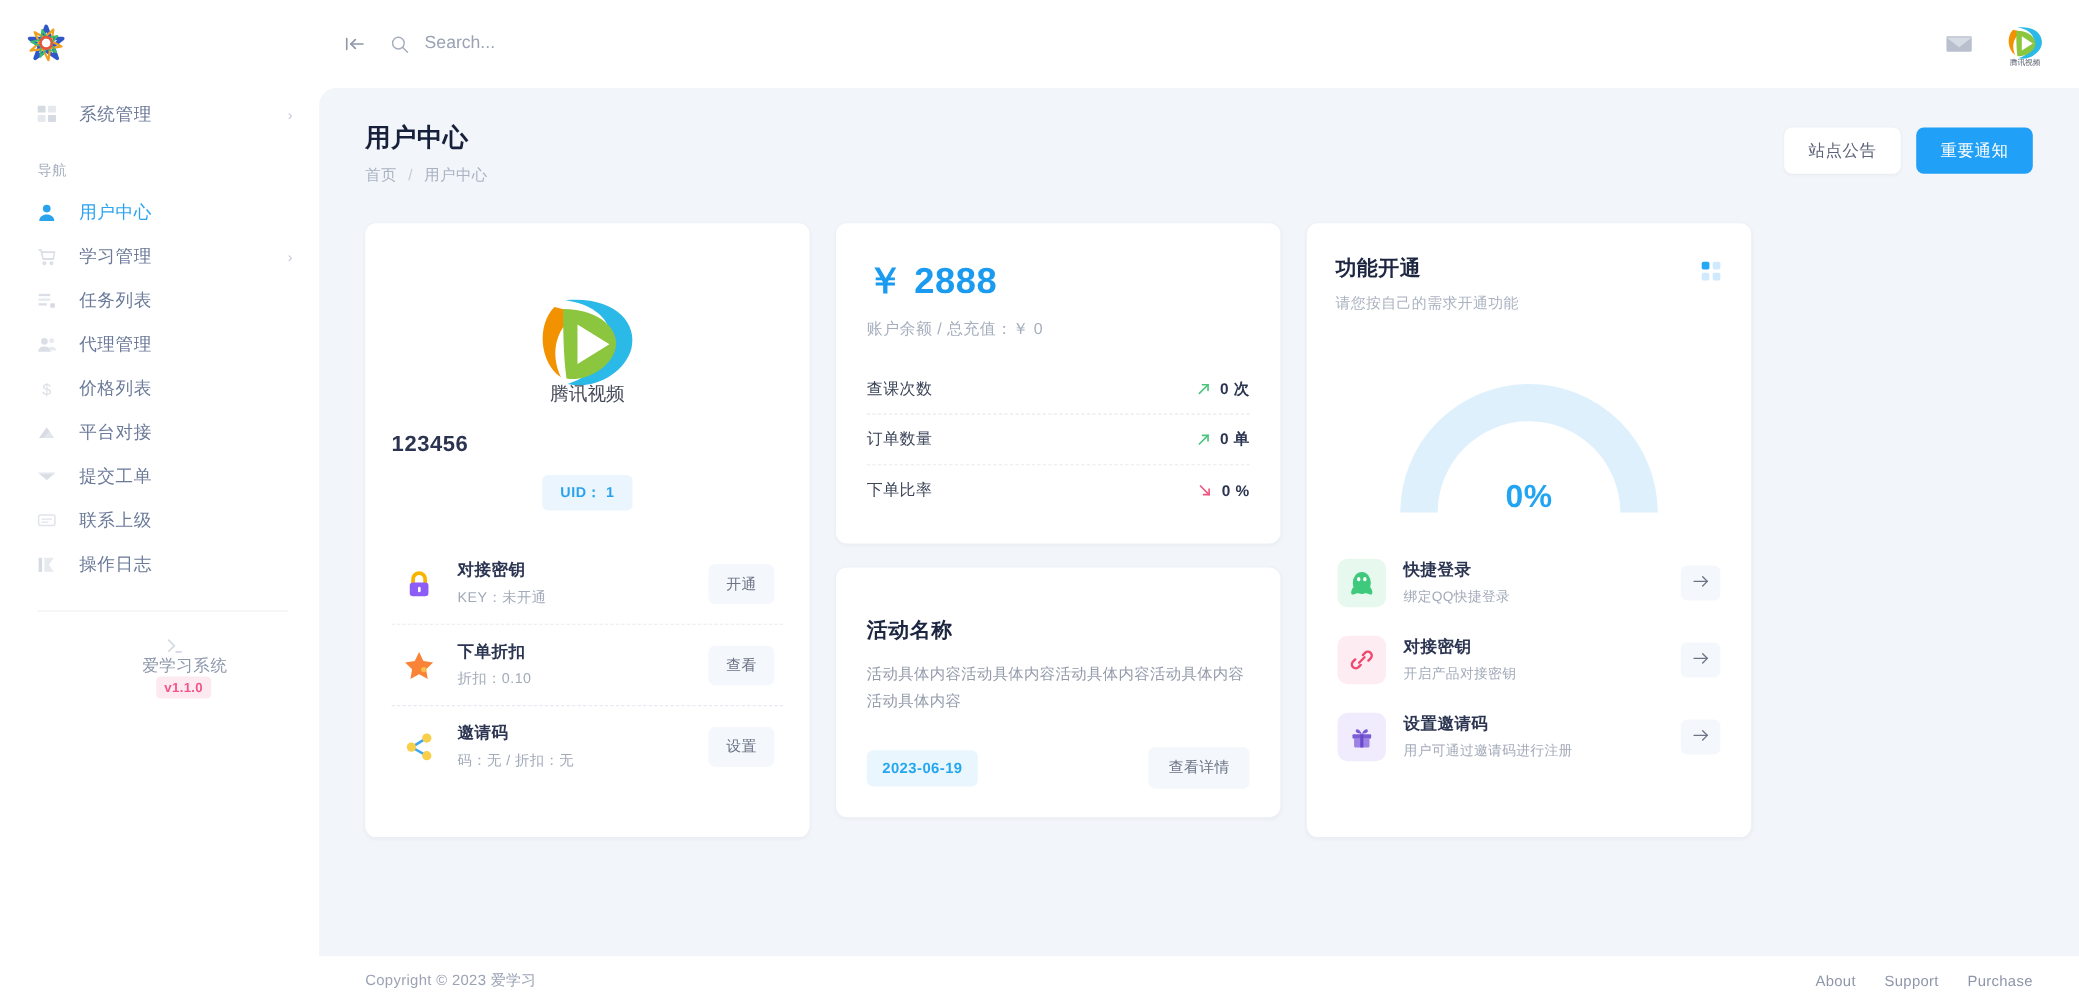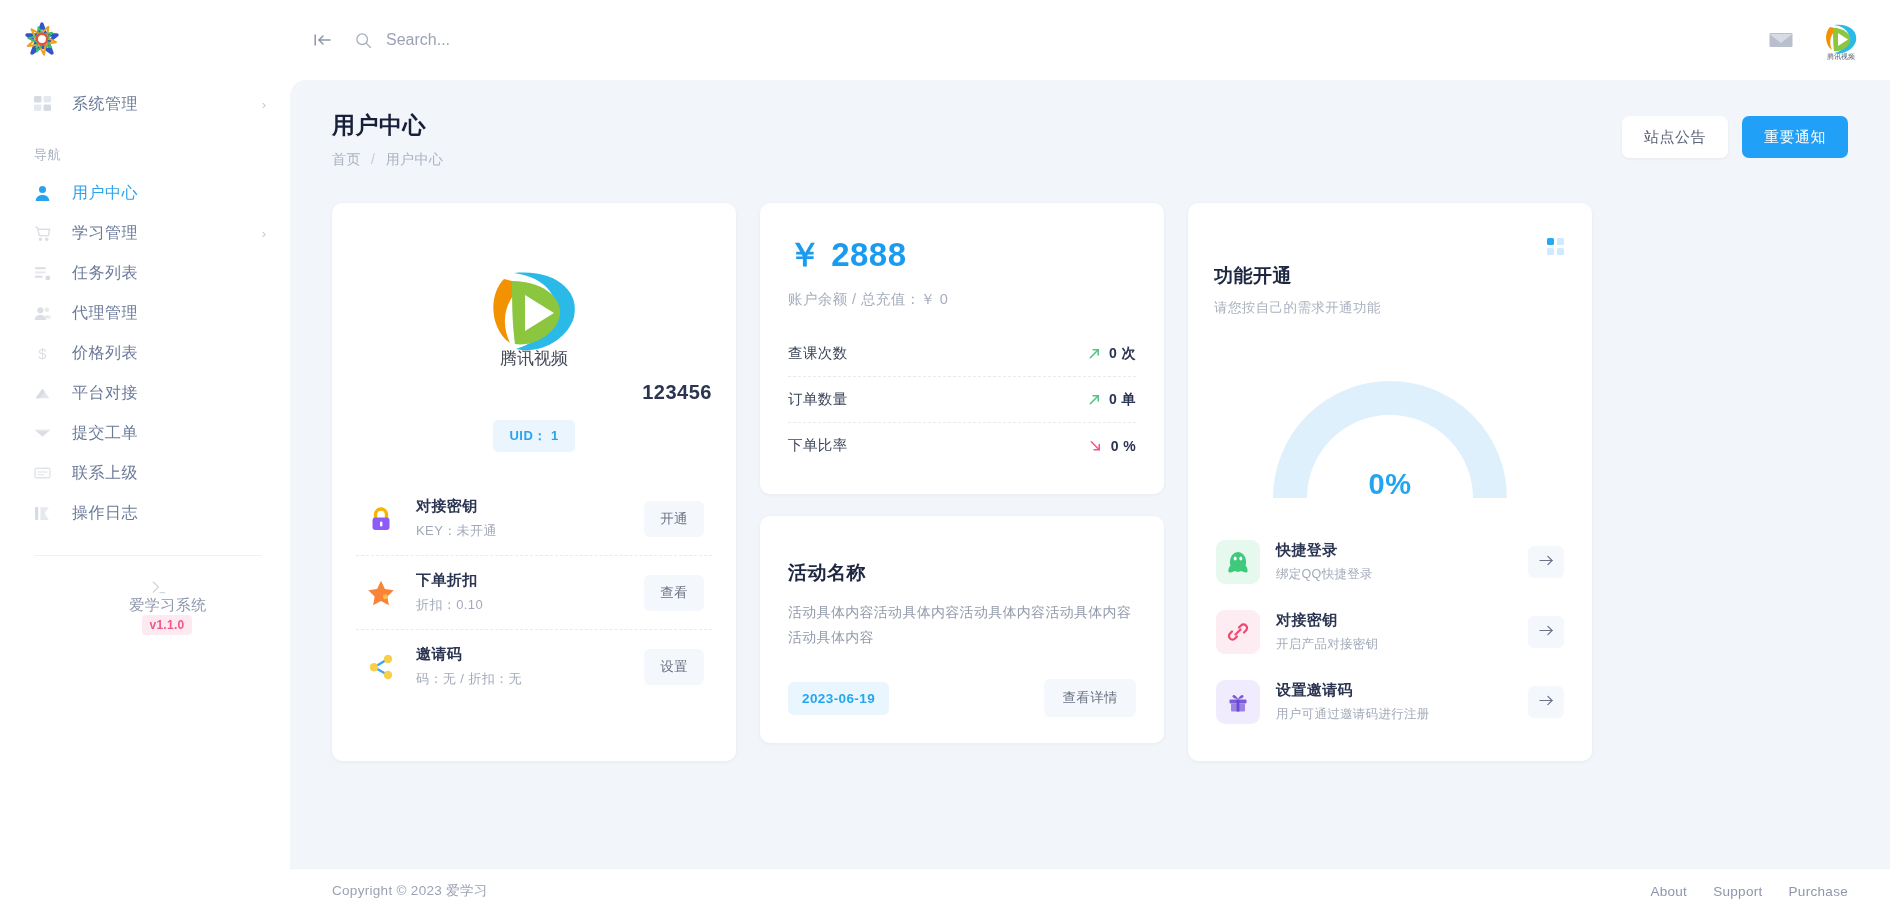--- a/index.html
+++ b/index.html
@@ -99,21 +99,21 @@
   .col { display: flex; flex-direction: column; gap: 22px; }
   .col-a { flex: 0 0 404px; }
   .col-b { flex: 0 0 404px; }
   .col-c { flex: 0 0 404px; }
 
   .card { background: #ffffff; border-radius: 10px; box-shadow: 0 1px 4px rgba(35,55,95,.05); }
 
   
   .profile-card { padding: 34px 24px 10px 24px; height: 558px; display:flex; flex-direction:column;}
   .prof-logo { width: 112px; height: 112px; margin: 22px auto 0 auto; position: relative; }
-  .prof-name { text-align: right; font-size: 20px; font-weight: bold; color: #2b3450; margin-top: 10px; letter-spacing:.5px;}
+  .prof-name { text-align: left; font-size: 20px; font-weight: bold; color: #2b3450; margin-top: 22px; letter-spacing:.5px;}
   .uid-badge {
     margin: 16px auto 0 auto; background: #eaf5fe; color: #2aa3ef;
     font-size: 13px; font-weight: bold; border-radius: 5px;
     padding: 7px 16px; letter-spacing: .5px; width: fit-content;
   }
   .prof-list { margin-top: 30px; }
   .prof-row { display: flex; align-items: center; padding: 15px 8px; }
   .prof-row + .prof-row { border-top: 1px dashed #e7eaf0; }
   .prow-ic { width: 34px; height: 34px; flex: 0 0 34px; display:flex; align-items:center; justify-content:center;}
   .prow-txt { margin-left: 18px; }
@@ -151,21 +151,21 @@
   }
   .ev-btn {
     margin-left: auto; background: #f4f7fb; color: #6b7385; font-size: 13.5px;
     border-radius: 6px; padding: 10px 18px; cursor: pointer; border:none;
     font-family: "Liberation Sans", sans-serif; letter-spacing:.4px;
   }
 
   
   .feature-card { padding: 28px 26px 24px 26px; height: 558px; }
   .feat-head { display: flex; align-items: flex-start; }
-  .feat-title { font-size: 19px; font-weight: bold; color: #1d2640; letter-spacing:.5px;margin-top:32px;}
+  .feat-title { font-size: 19px; font-weight: bold; color: #1d2640; letter-spacing:.5px;}
   .feat-sub { font-size: 13.5px; color: #aab2c0; margin-top: 10px; letter-spacing:.4px;}
   .grid-ic { margin-left: auto; width: 20px; height: 20px; position:relative; margin-top:6px; cursor:pointer;}
   .gauge-wrap { height: 188px; display:flex; align-items:flex-end; justify-content:center; position: relative; margin-top: 8px;}
   .gauge-pct { position: absolute; left:0; right:0; bottom: 12px; text-align: center;
     font-size: 29px; font-weight: bold; color: #21a5f2; letter-spacing:.5px;}
   .feat-list { margin-top: 14px; }
   .feat-row { display: flex; align-items: center; padding: 13px 2px; }
   .frow-ic { width: 44px; height: 44px; flex: 0 0 44px; border-radius: 9px;
     display:flex; align-items:center; justify-content:center; }
   .frow-txt { margin-left: 16px; }

